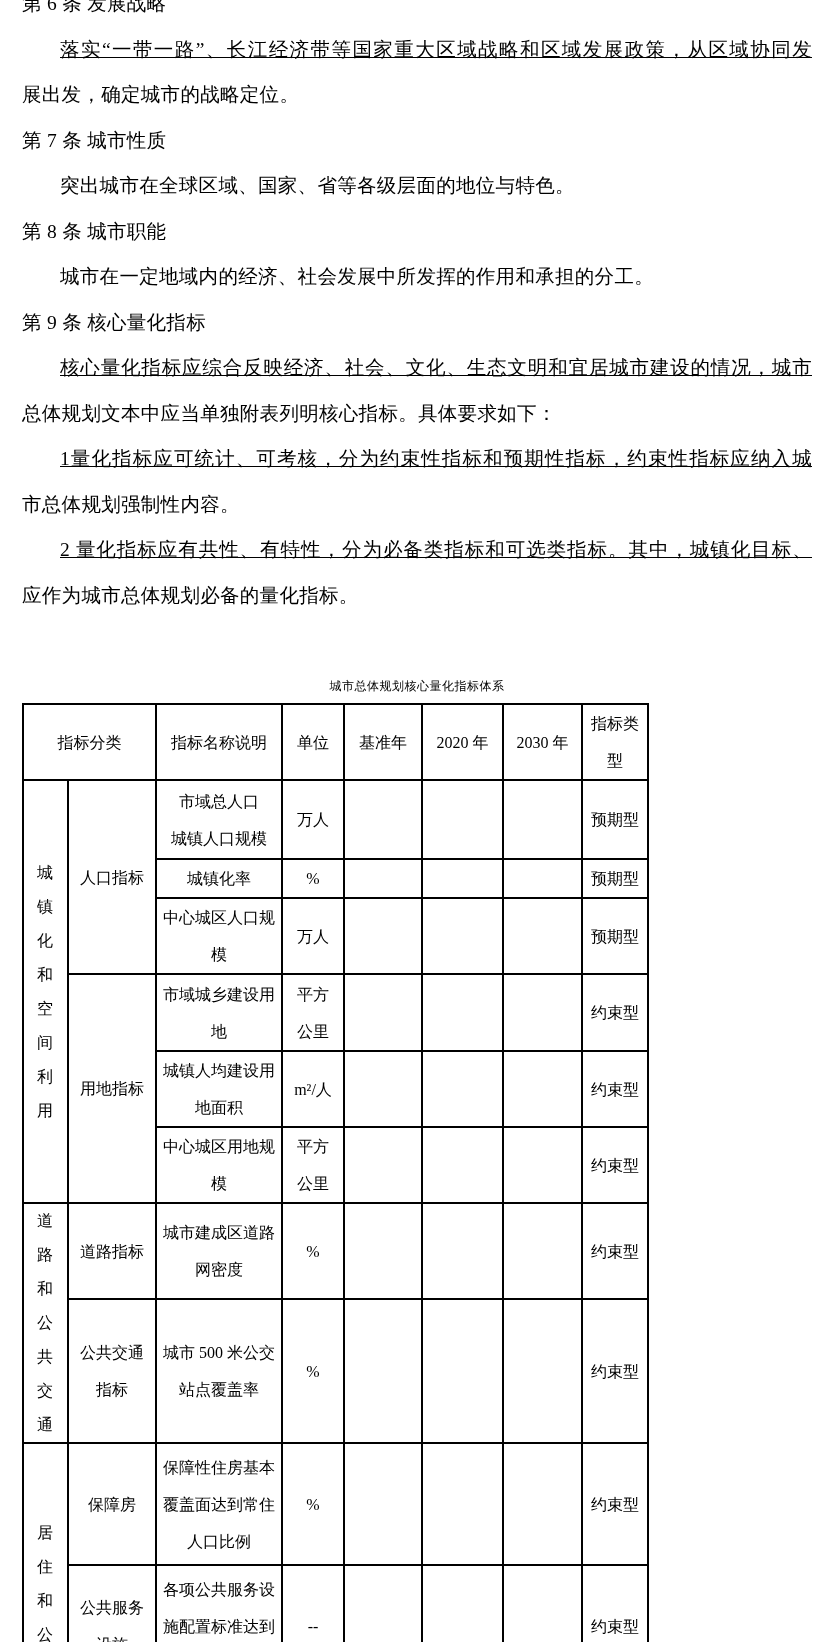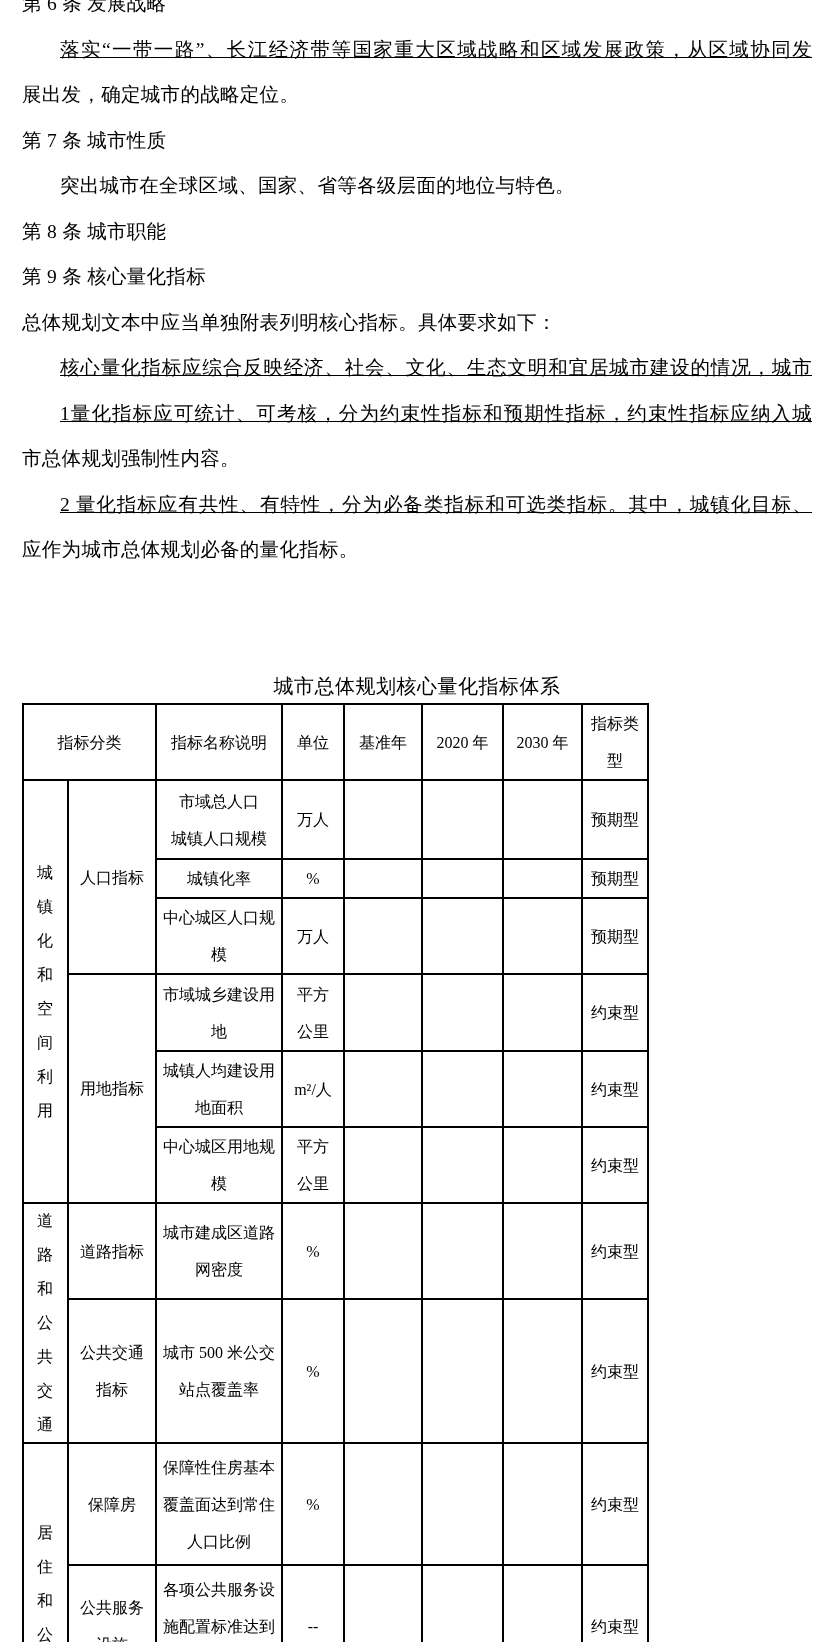--- a/index.html
+++ b/index.html
@@ -43,21 +43,21 @@
   
   .table-block {
     position: absolute;
     top: 673px;
     left: 0;
     width: 834px;
   }
   .table-title {
     width: 834px;
     text-align: center;
-    font-size: 20px;
+    font-size: 12px;
     line-height: 26px;
     letter-spacing: 0.5px;
   }
   table.indicators {
     margin: 4px 0 0 22px;
     border-collapse: collapse;
     table-layout: fixed;
     width: 625px;
   }
   table.indicators th,
@@ -94,23 +94,24 @@
 </head>
 <body>
 
 <div class="doc">
   <div class="line h">第 6 条 发展战略</div>
   <div class="line pi jf">落实“一带一路”、长江经济带等国家重大区域战略和区域发展政策，从区域协同发</div>
   <div class="line p">展出发，确定城市的战略定位。</div>
   <div class="line h">第 7 条 城市性质</div>
   <div class="line pi">突出城市在全球区域、国家、省等各级层面的地位与特色。</div>
   <div class="line h">第 8 条 城市职能</div>
+  <div class="line pi">城市在一定地域内的经济、社会发展中所发挥的作用和承担的分工。</div>
   <div class="line h">第 9 条 核心量化指标</div>
+  <div class="line pi jf">核心量化指标应综合反映经济、社会、文化、生态文明和宜居城市建设的情况，城市</div>
   <div class="line p">总体规划文本中应当单独附表列明核心指标。具体要求如下：</div>
-  <div class="line pi jf">核心量化指标应综合反映经济、社会、文化、生态文明和宜居城市建设的情况，城市</div>
   <div class="line pi jf">1量化指标应可统计、可考核，分为约束性指标和预期性指标，约束性指标应纳入城</div>
   <div class="line p">市总体规划强制性内容。</div>
   <div class="line pi jf">2 量化指标应有共性、有特性，分为必备类指标和可选类指标。其中，城镇化目标、</div>
   <div class="line p">应作为城市总体规划必备的量化指标。</div>
 </div>
 
 <div class="table-block">
   <div class="table-title">城市总体规划核心量化指标体系</div>
 
   <table class="indicators">

